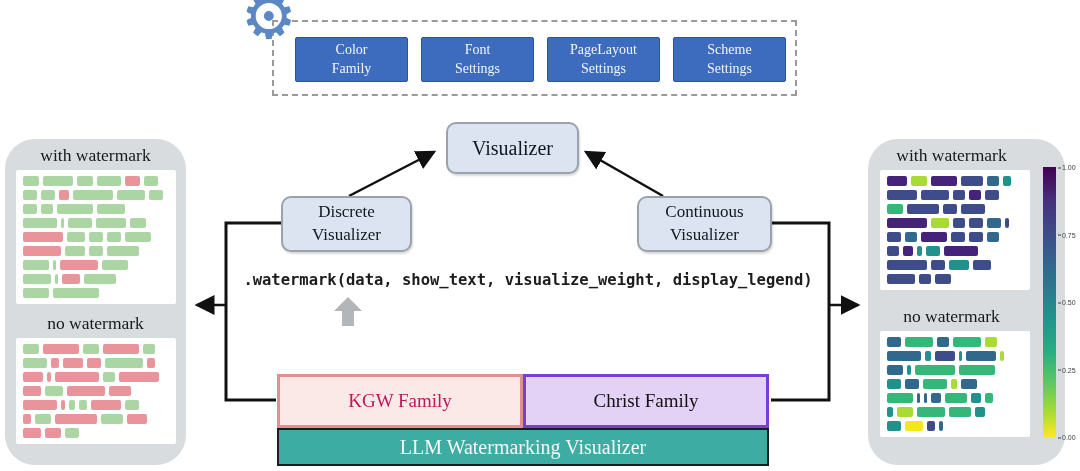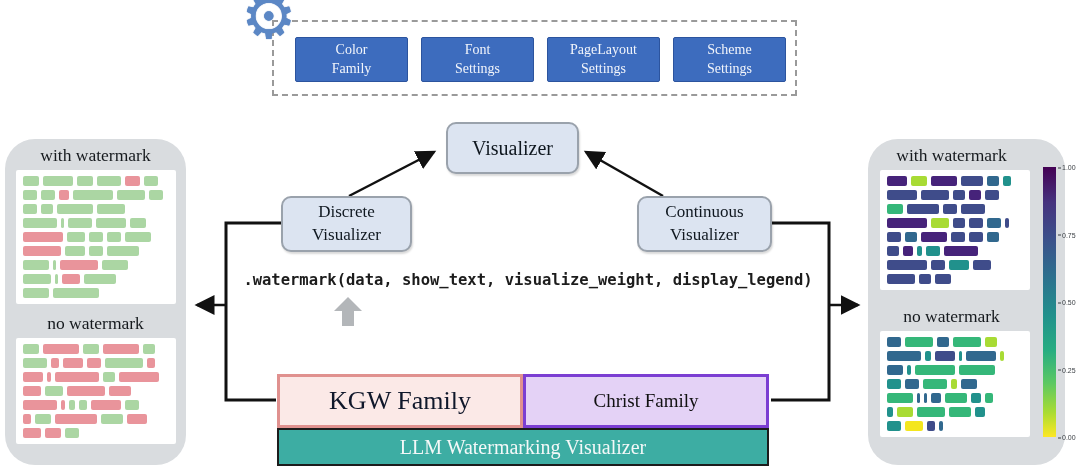--- a/index.html
+++ b/index.html
@@ -34,21 +34,21 @@
                  border-bottom:14px solid #b3b6b9;}
   .up-arrow .stem{width:12px;height:15px;background:#b3b6b9;margin:0 auto;}
 
   
   .stack-box{position:absolute;z-index:3;display:flex;align-items:center;justify-content:center;
              box-sizing:border-box;}
   .get-data{left:277px;top:334px;width:492px;height:40px;background:#3dada3;
             border:2px solid #1c1c1c;color:#ffffff;
             font-family:"DejaVu Sans Mono",monospace;font-size:19px;font-weight:600;}
   .kgw{left:277px;top:374px;width:246px;height:54px;background:#fbe9e7;
-       border:3px solid #e0918f;color:#0f172a;font-size:26px;}
+       border:3px solid #e0918f;color:#be185d;font-size:19px;}
   .christ{left:523px;top:374px;width:246px;height:54px;background:#e4d2f6;
           border:3px solid #7b3ed2;color:#111;font-size:19px;}
   .llm{left:277px;top:428px;width:492px;height:38px;background:#3dada3;
        border:2px solid #1c1c1c;color:#f4f8f8;font-size:20px;}
 
   
   .panel{position:absolute;top:139px;width:181px;height:326px;background:#d9dcdf;
          border-radius:30px;z-index:2;}
   .panel-left{left:5px;}
   .panel-right{left:868px;width:197px;}

